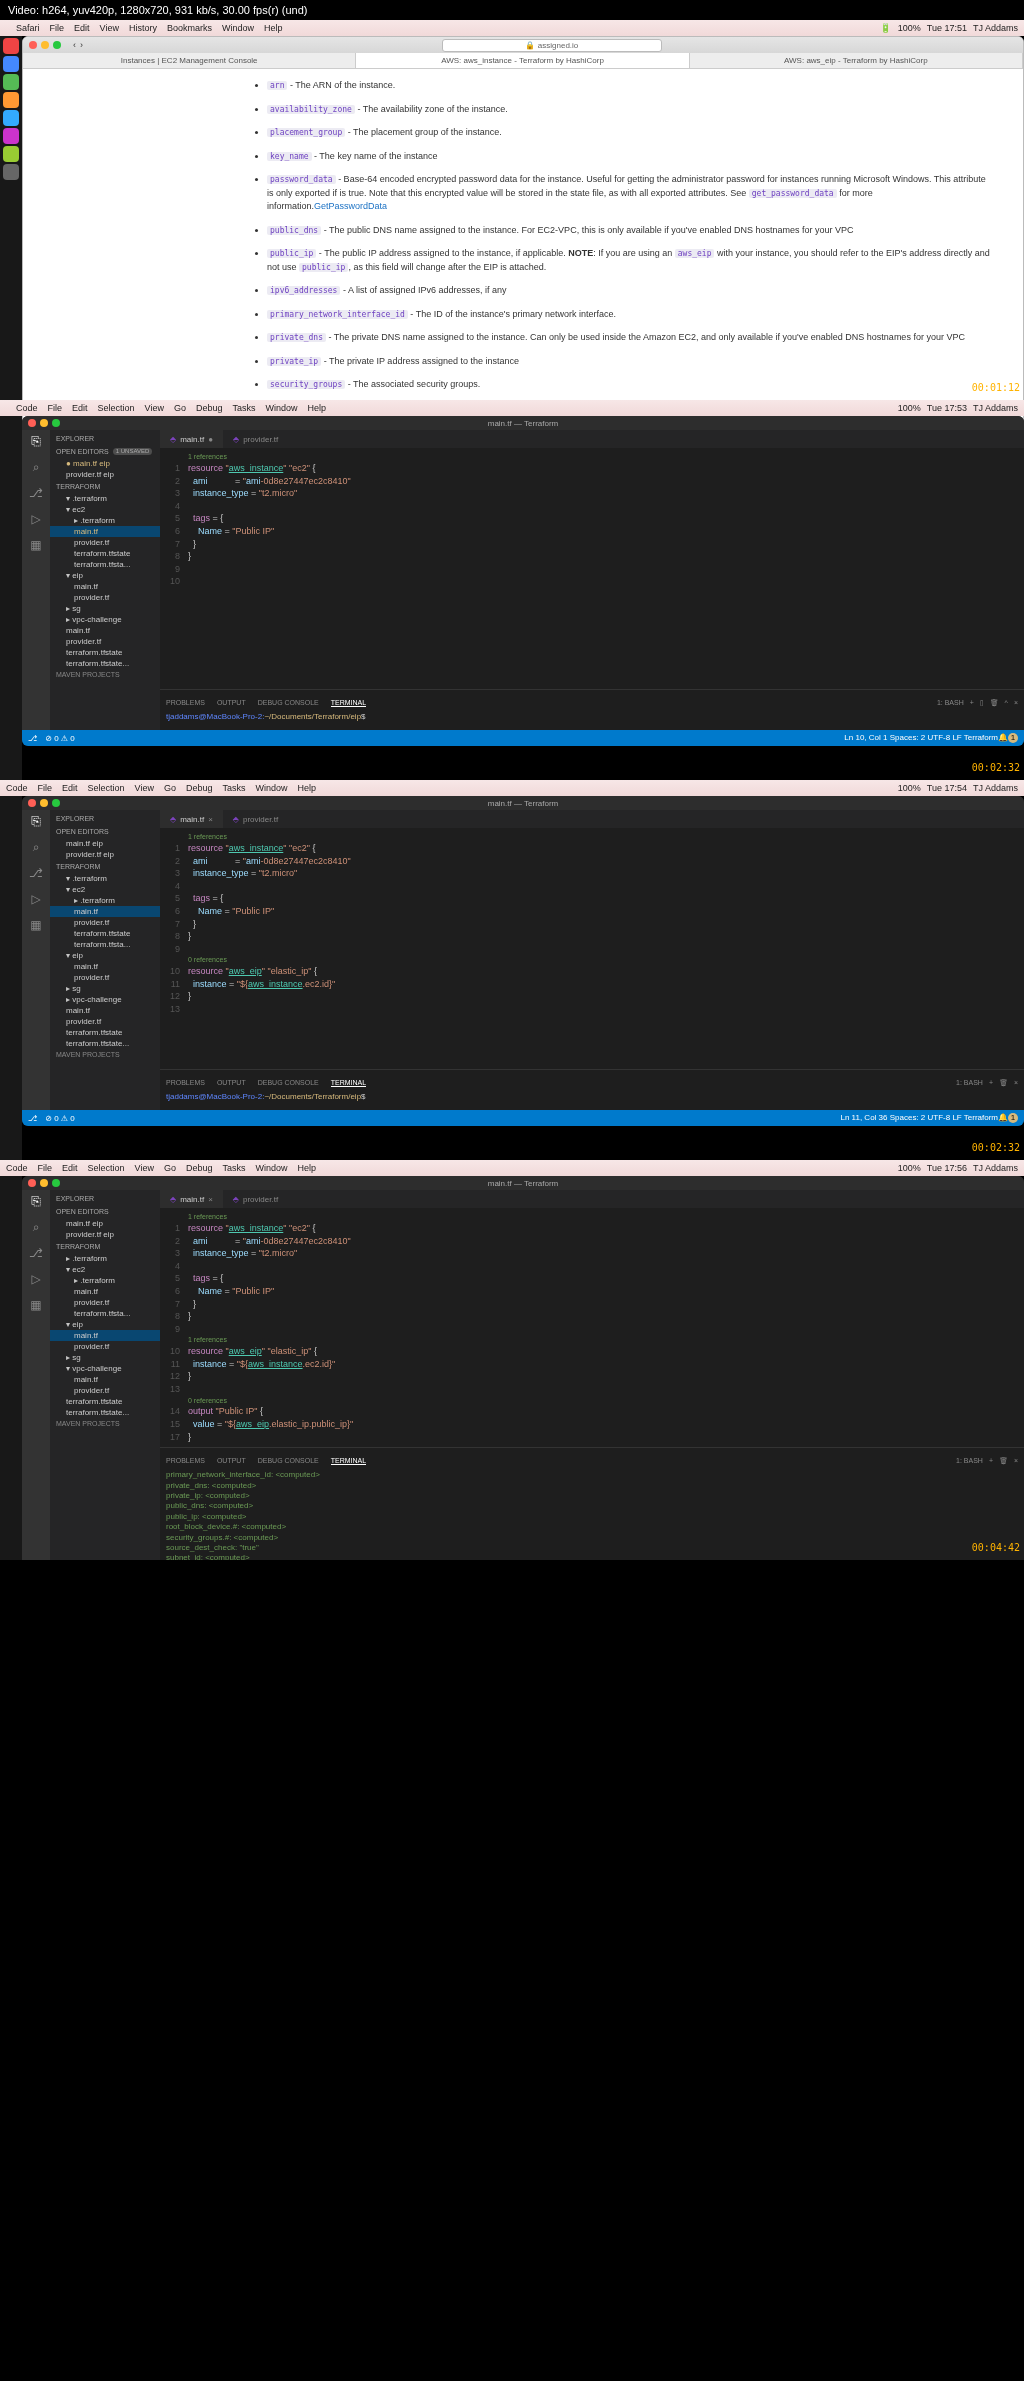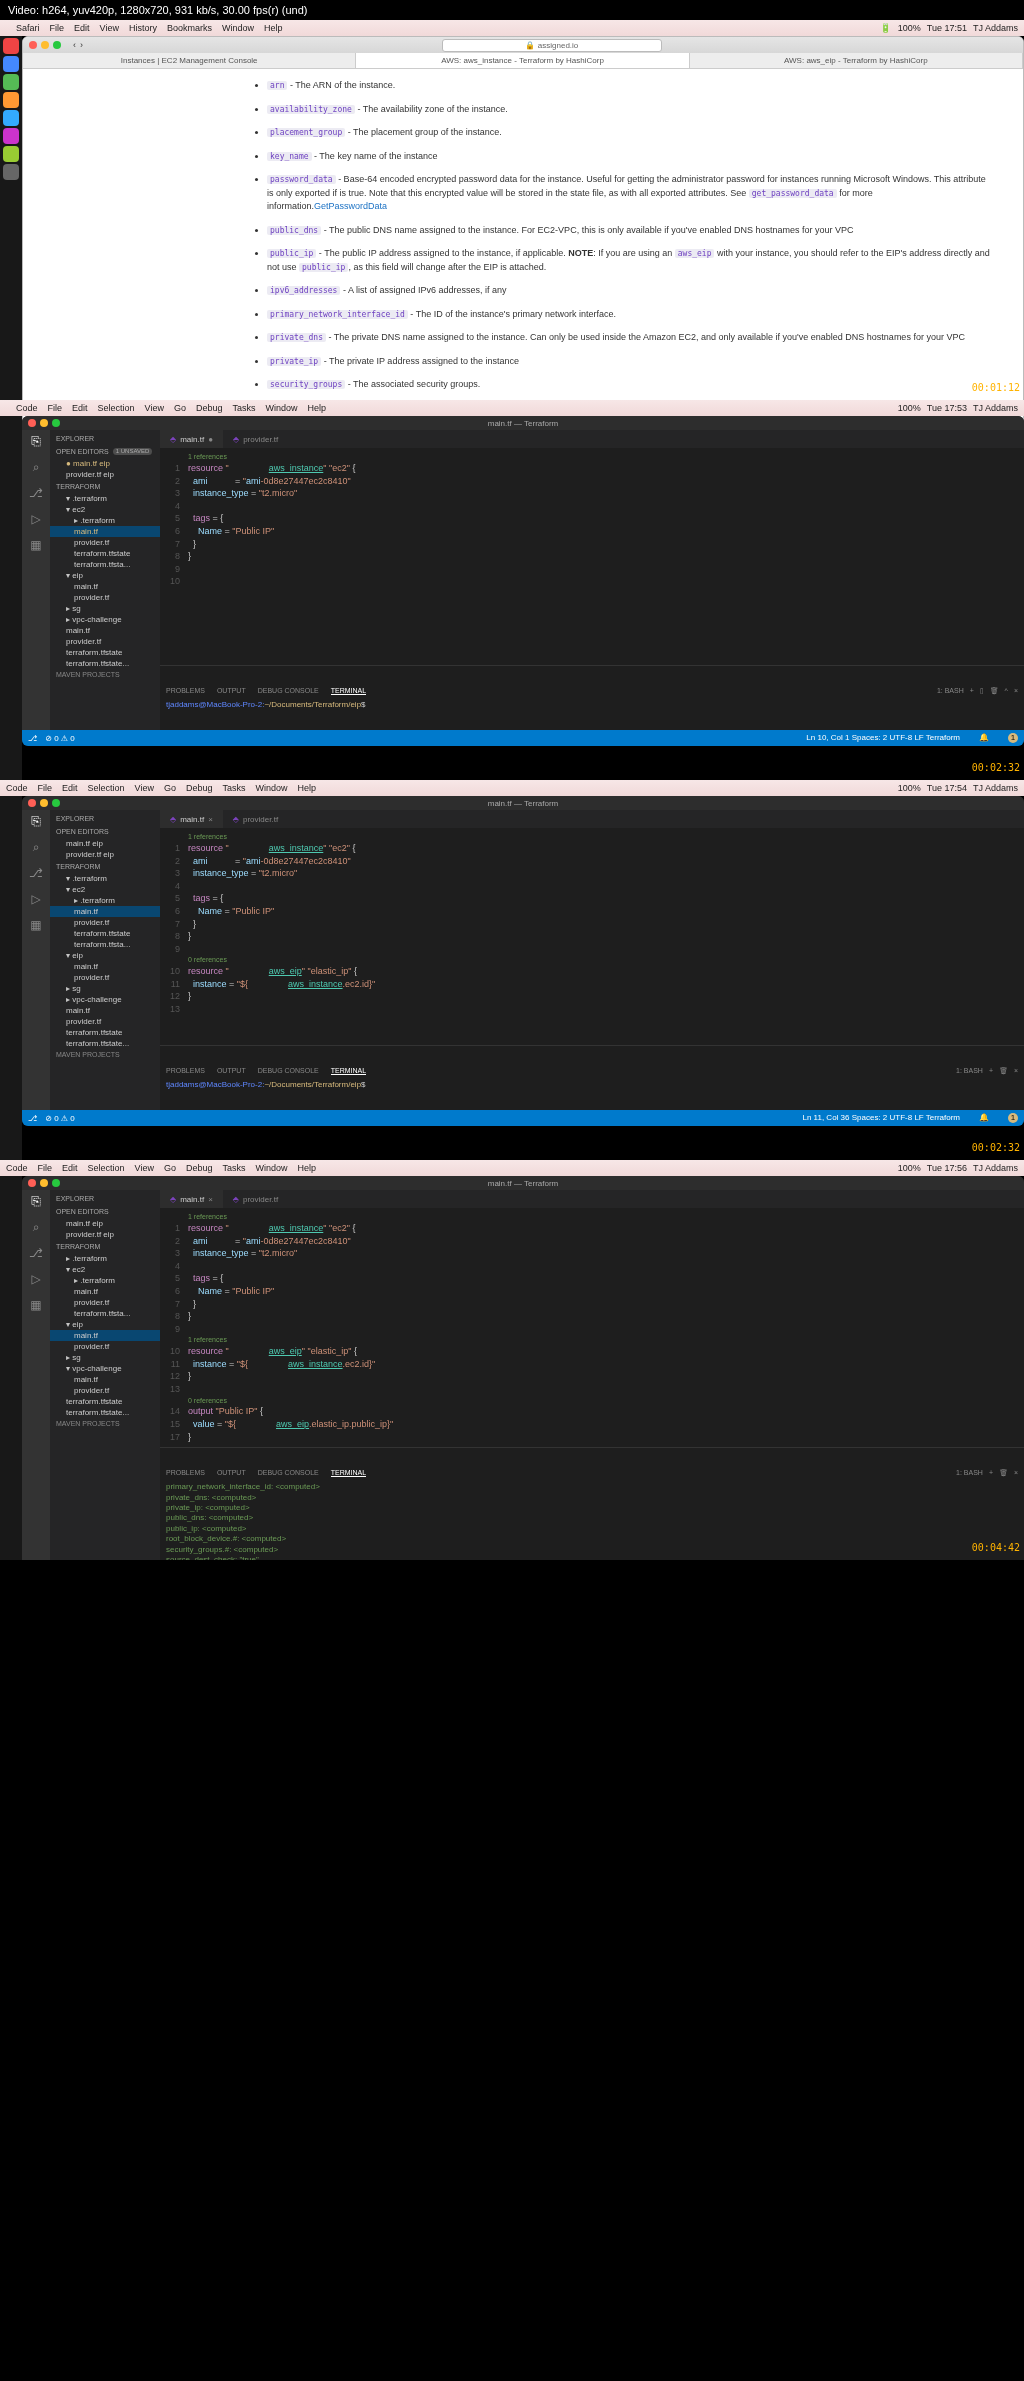--- a/index.html
+++ b/index.html
@@ -51,32 +51,32 @@
 .vsc-tabs .tab { padding:2px 10px; font-size:8px; background:#2d2d2d; color:#ccc; display:flex; align-items:center; gap:4px; }
 .vsc-tabs .tab.inactive { background:#252526; color:#888; }
 .vsc-tabs .tab .close { color:#888; }
 .vsc-tabs .tab .tf-ico { color:#7b42bc; }
 .vsc-editor { flex:1; padding:4px 0; font-size:9px; line-height:1.4; }
 .vsc-editor .line { display:flex; }
 .vsc-editor .ln { width:28px; text-align:right; padding-right:8px; color:#555; }
 .vsc-editor .code { white-space:pre; }
 .kw { color:#c586c0; }
 .str { color:#ce9178; }
-.typelink { color:#4ec9b0; text-decoration:underline;margin-left:40px; }
+.typelink { color:#4ec9b0; text-decoration:underline; }
 .var { color:#9cdcfe; }
 .hint { color:#6a9955; font-size:7px; }
-.vsc-panel { background:#1e1e1e; border-top:1px solid #333; padding:18px 6px; font-size:8px; }
+.vsc-panel { background:#1e1e1e; border-top:1px solid #333; padding:6px 6px; font-size:8px; }
 .vsc-panel-tabs { display:flex; gap:12px; color:#888; font-size:7px; text-transform:uppercase; padding:3px 0; }
 .vsc-panel-tabs .active { color:#fff; border-bottom:1px solid #fff; }
 .vsc-panel-tabs .right { margin-left:auto; display:flex; gap:6px; }
 .vsc-term { color:#ccc; padding:2px 0; line-height:1.3; }
 .vsc-term .prompt { color:#5f87ff; }
 .vsc-term .path { color:#d7ba7d; }
 .vsc-status { background:#007acc; color:#fff; height:16px; display:flex; align-items:center; font-size:8px; padding:0 6px; gap:8px; }
-.vsc-status .right { margin-left:auto; display:flex; gap:19px; }
+.vsc-status .right { margin-left:auto; display:flex; gap:0; }
 .vsc-status .warn { background:#d7ba7d; color:#000; border-radius:50%; width:10px; height:10px; text-align:center; line-height:10px; }
 
 .maven { background:#252526; color:#888; font-size:7px; padding:2px 6px; text-transform:uppercase; }
 </style>
 </head>
 <body>
 
 <div class="file-meta">
   <div>Video: h264, yuv420p, 1280x720, 931 kb/s, 30.00 fps(r) (und)</div>
 </div>

